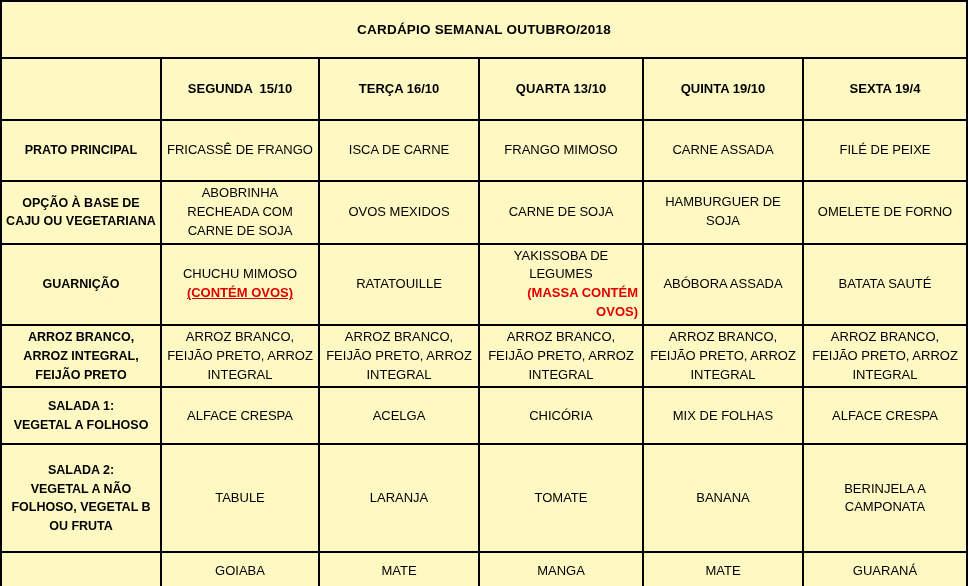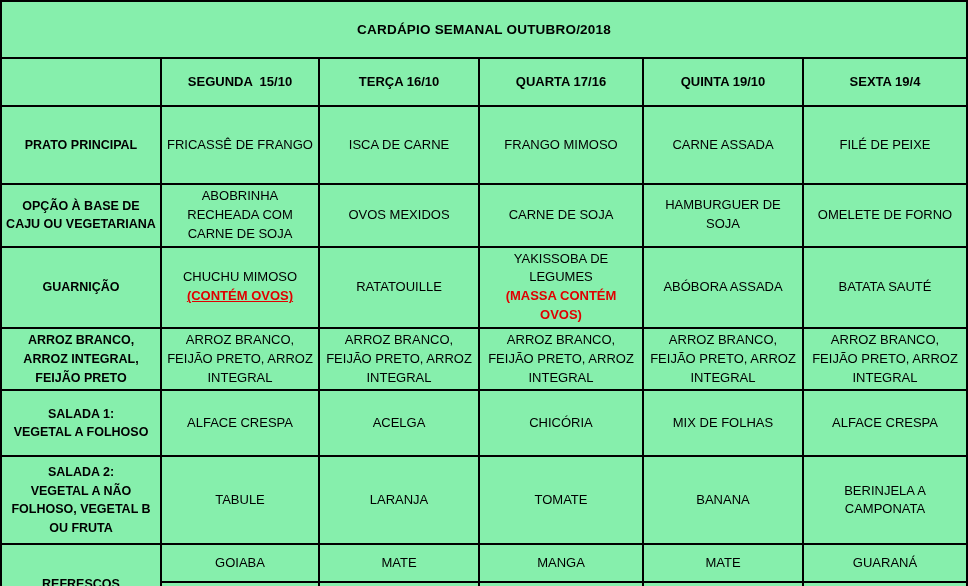--- a/index.html
+++ b/index.html
@@ -4,21 +4,21 @@
 <style>
   html, body {
     margin: 0;
     padding: 0;
     background: #ffffff;
     font-family: "Liberation Sans", "DejaVu Sans", sans-serif;
   }
   .page {
     width: 968px;
     height: 586px;
-    background: #86efac;
+    background: #fef9c3;
     overflow: hidden;
   }
   table.menu {
     border-collapse: collapse;
     table-layout: fixed;
     width: 966px;
     margin: 0;
   }
   td {
     border: 2px solid #000000;
@@ -62,30 +62,30 @@
       <col style="width:164px">
       <col style="width:160px">
       <col style="width:164px">
     </colgroup>
 
     <tbody>
         <tr style="height:57px">
       <td class="title-cell" colspan="6">CARDÁPIO SEMANAL OUTUBRO/2018</td>
     </tr>
 
-    <tr style="height:48px">
+    <tr style="height:62px">
       <td class="header-cell"></td>
       <td class="header-cell">SEGUNDA  15/10</td>
       <td class="header-cell">TERÇA 16/10</td>
-      <td class="header-cell">QUARTA 17/16</td>
+      <td class="header-cell">QUARTA 13/10</td>
       <td class="header-cell">QUINTA 19/10</td>
       <td class="header-cell">SEXTA 19/4</td>
     </tr>
 
-    <tr style="height:78px">
+    <tr style="height:61px">
       <td class="label-cell">PRATO PRINCIPAL</td>
       <td>FRICASSÊ DE FRANGO</td>
       <td>ISCA DE CARNE</td>
       <td>FRANGO MIMOSO</td>
       <td>CARNE ASSADA</td>
       <td>FILÉ DE PEIXE</td>
     </tr>
 
     <tr style="height:60px">
       <td class="label-cell">OPÇÃO À BASE DE CAJU OU VEGETARIANA</td>
@@ -98,46 +98,46 @@
 
     <tr style="height:60px">
       <td class="label-cell">GUARNIÇÃO</td>
       <td>
         <div>CHUCHU MIMOSO</div>
         <div class="note" style="color: rgb(224, 0, 0); text-decoration: underline;">(CONTÉM OVOS)</div>
       </td>
       <td>RATATOUILLE</td>
       <td>
         <div>YAKISSOBA DE LEGUMES</div>
-        <div class="note" style="color: rgb(224, 0, 0);">(MASSA CONTÉM OVOS)</div>
+        <div class="note" style="color: rgb(224, 0, 0); text-align: right;">(MASSA CONTÉM OVOS)</div>
       </td>
       <td>ABÓBORA ASSADA</td>
       <td>BATATA SAUTÉ</td>
     </tr>
 
     <tr style="height:61px">
       <td class="label-cell">ARROZ BRANCO, ARROZ INTEGRAL, FEIJÃO PRETO</td>
       <td>ARROZ BRANCO, FEIJÃO PRETO, ARROZ INTEGRAL</td>
       <td>ARROZ BRANCO, FEIJÃO PRETO, ARROZ INTEGRAL</td>
       <td>ARROZ BRANCO, FEIJÃO PRETO, ARROZ INTEGRAL</td>
       <td>ARROZ BRANCO, FEIJÃO PRETO, ARROZ INTEGRAL</td>
       <td>ARROZ BRANCO, FEIJÃO PRETO, ARROZ INTEGRAL</td>
     </tr>
 
-    <tr style="height:66px">
+    <tr style="height:57px">
       <td class="label-cell">SALADA 1:
 VEGETAL A FOLHOSO</td>
       <td>ALFACE CRESPA</td>
       <td>ACELGA</td>
       <td>CHICÓRIA</td>
       <td>MIX DE FOLHAS</td>
       <td>ALFACE CRESPA</td>
     </tr>
 
-    <tr style="height:88px">
+    <tr style="height:108px">
       <td class="label-cell">SALADA 2:
 VEGETAL A NÃO FOLHOSO, VEGETAL B OU FRUTA</td>
       <td>TABULE</td>
       <td>LARANJA</td>
       <td>TOMATE</td>
       <td>BANANA</td>
       <td class="pad-wide">BERINJELA A CAMPONATA</td>
     </tr>
 
     <tr style="height:38px">

